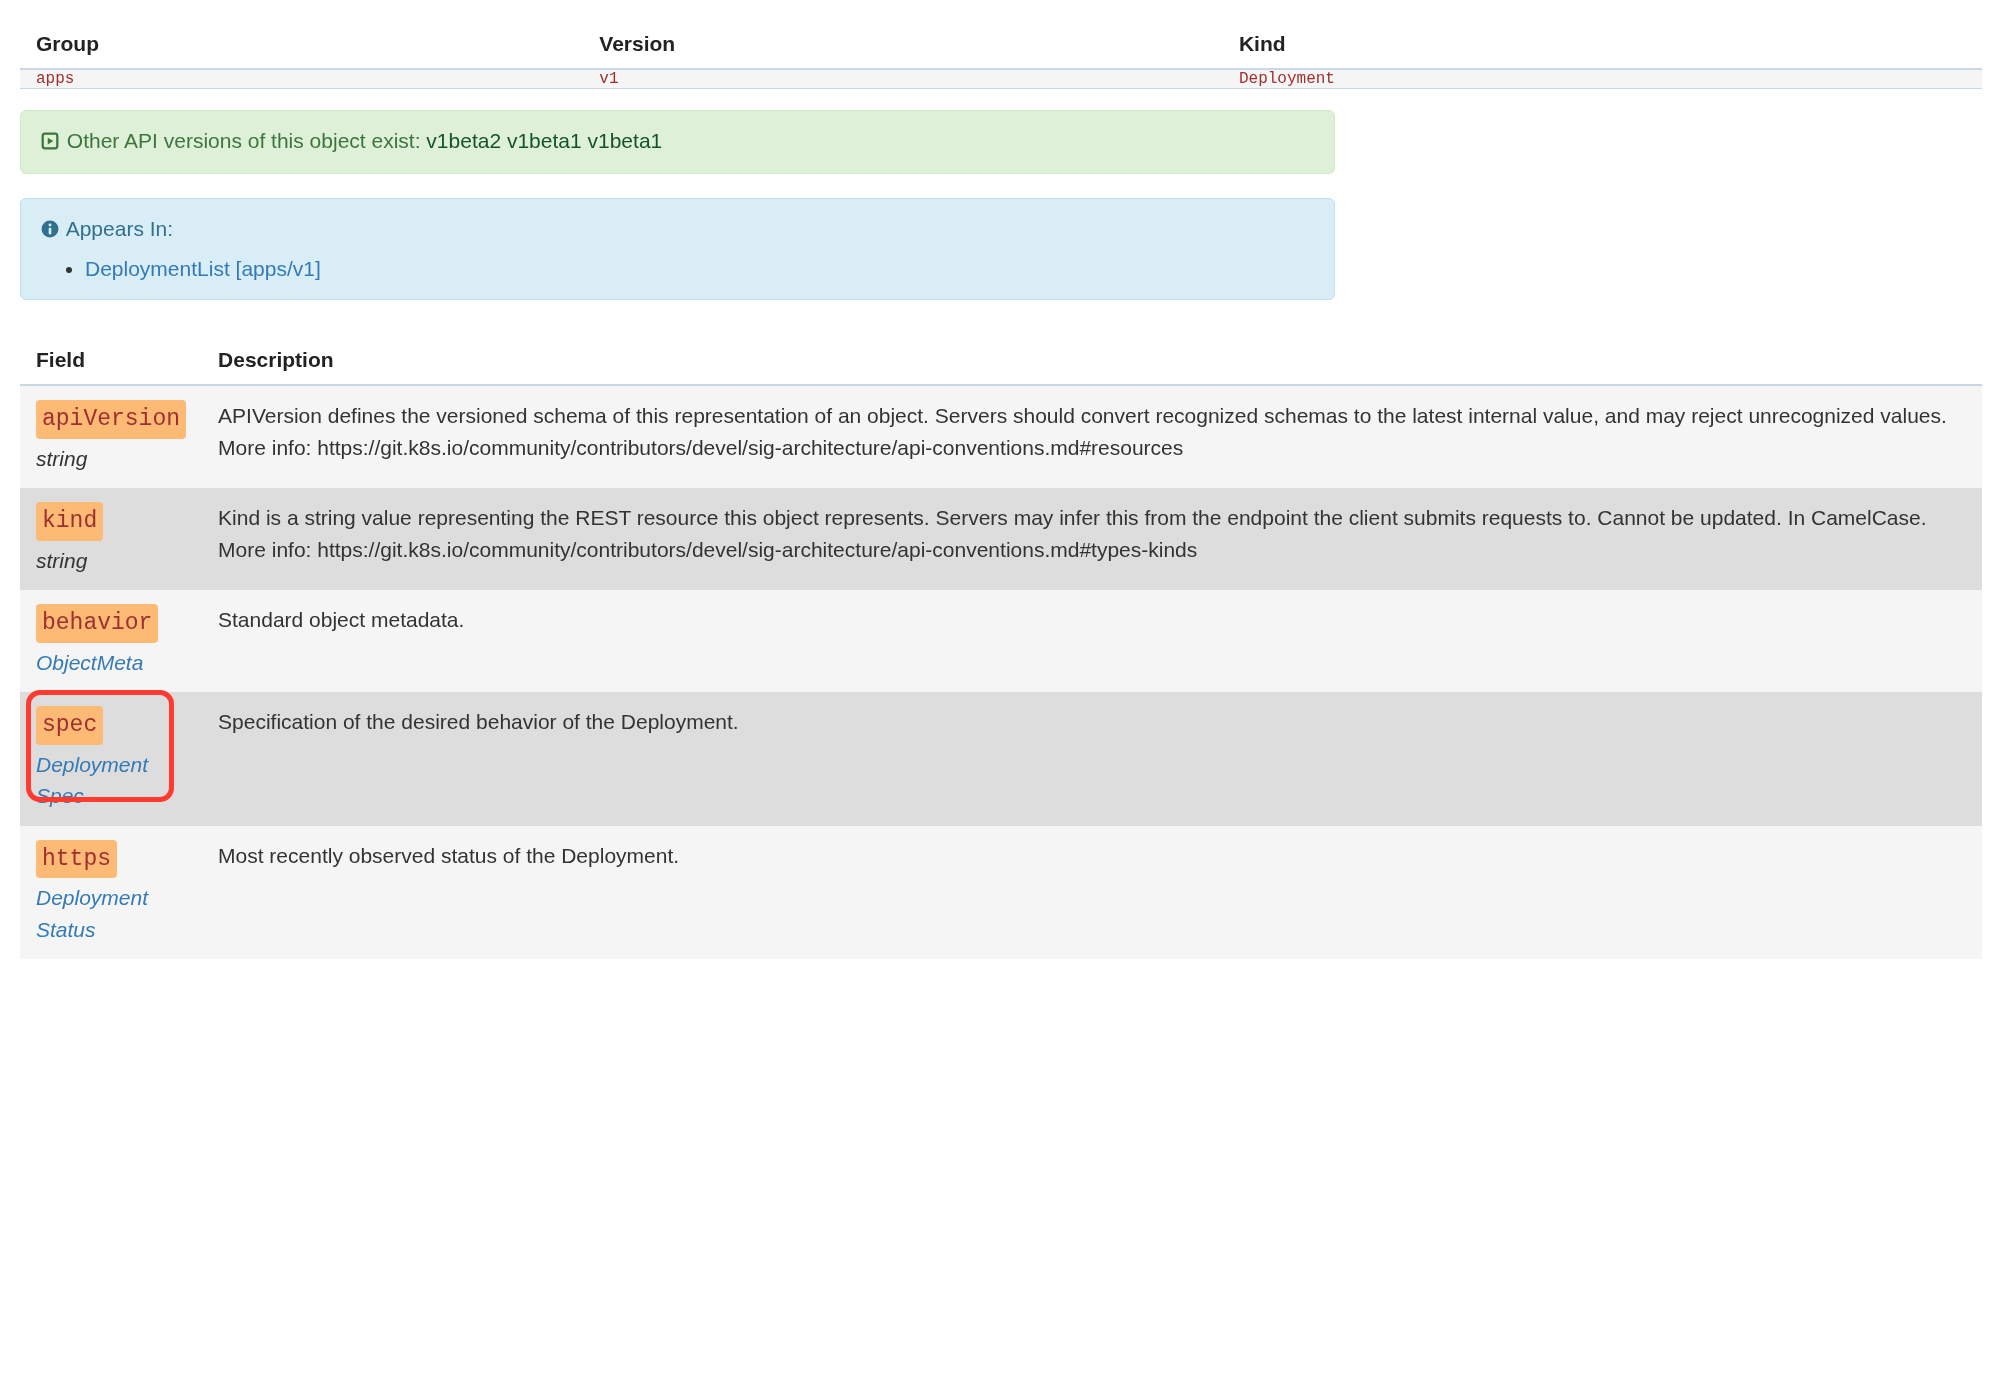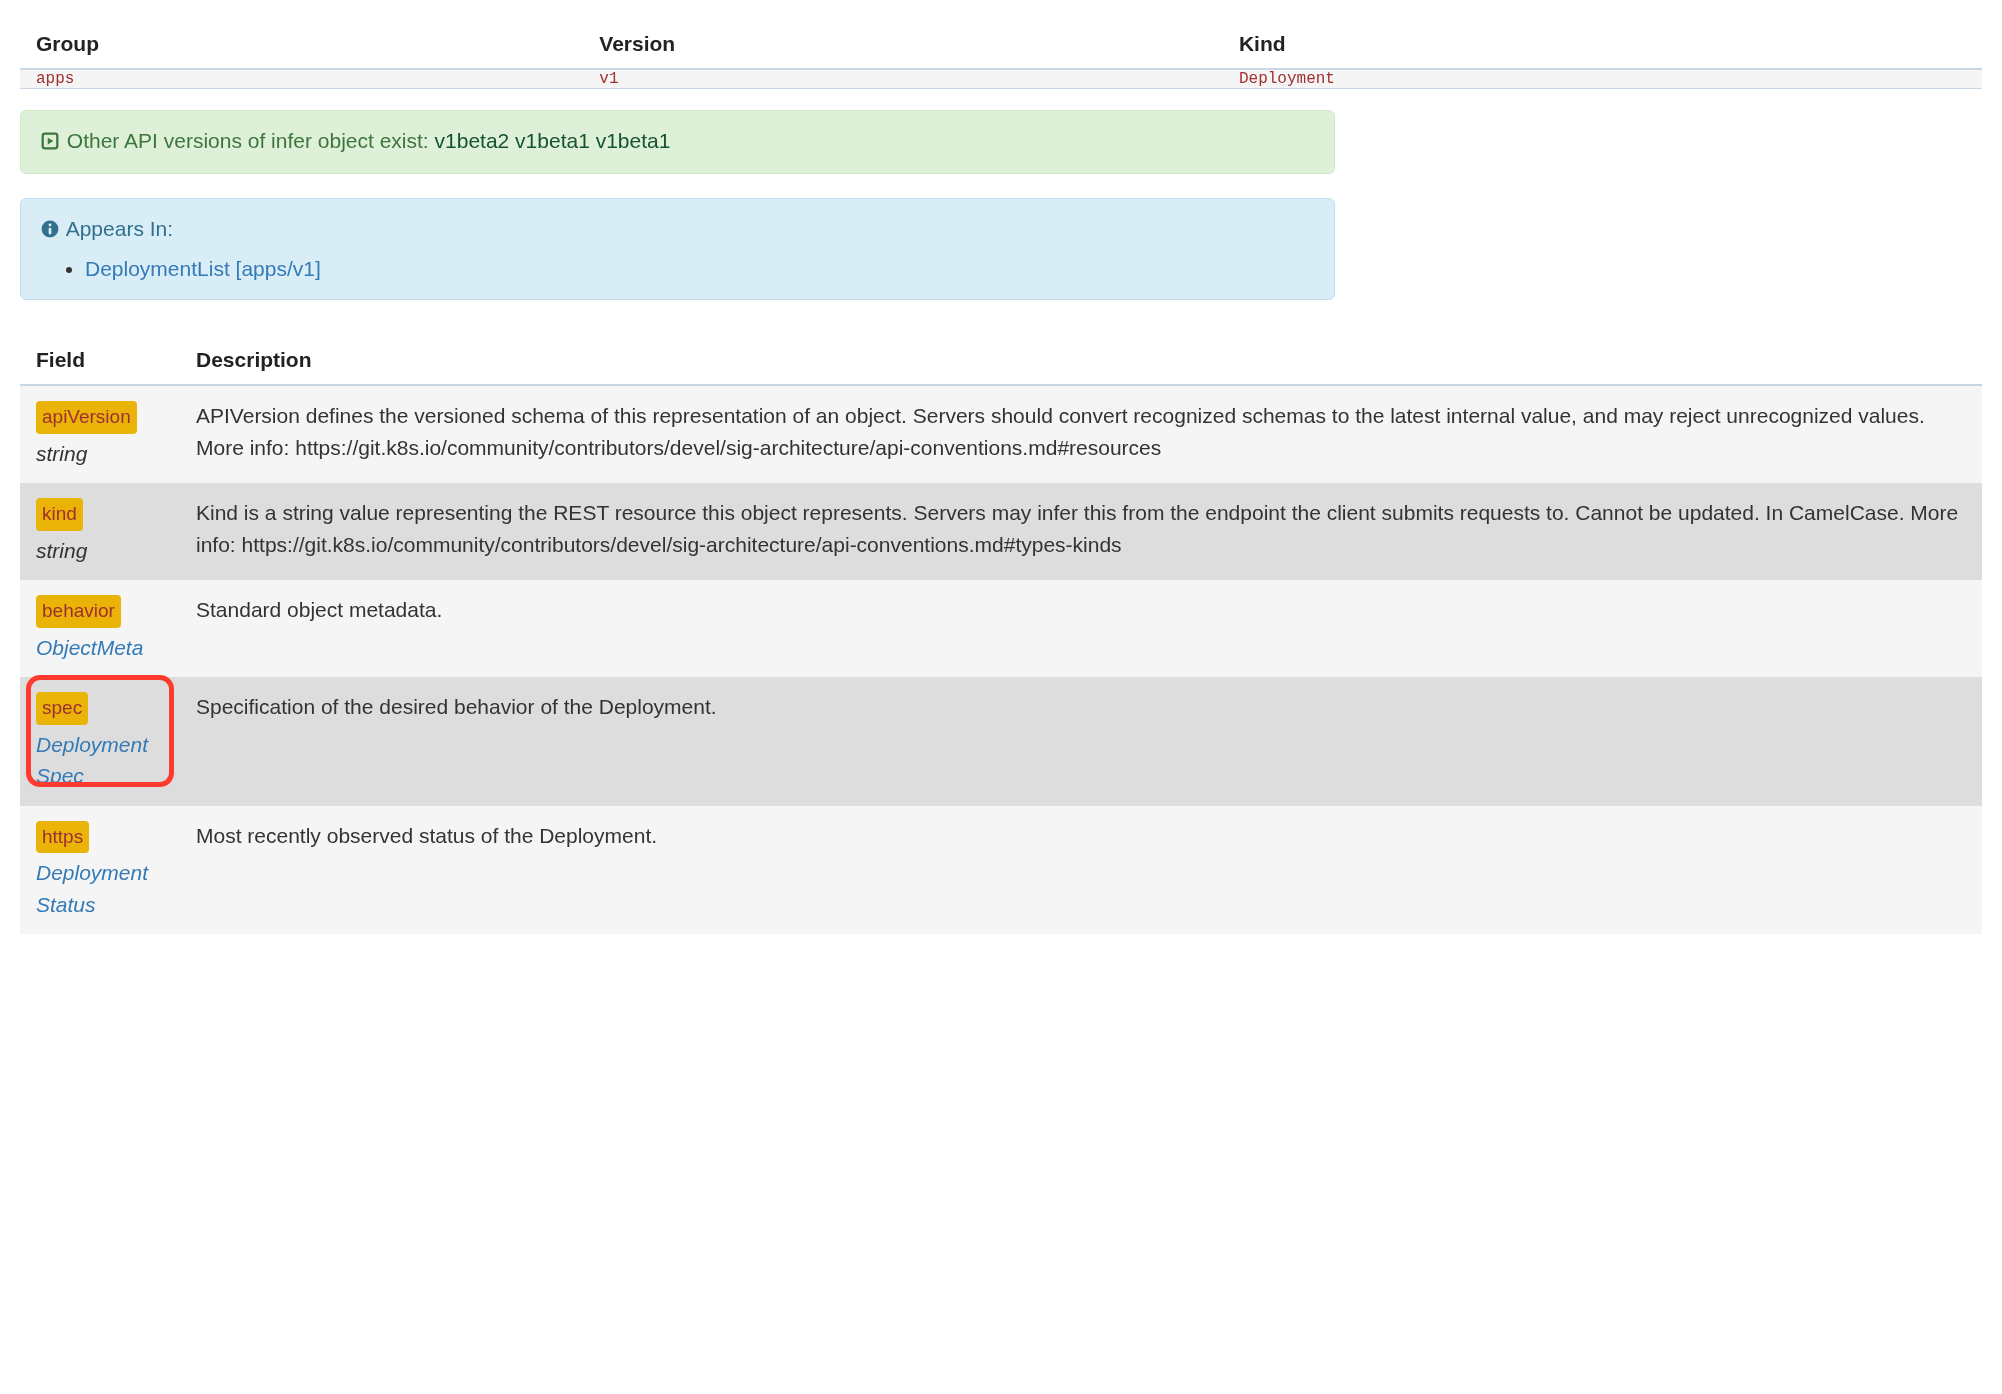--- a/index.html
+++ b/index.html
@@ -98,26 +98,26 @@
     .fields-table tr.odd td {
       background: #f5f5f5;
     }
     .fields-table tr.even td {
       background: #dddddd;
     }
     .field-col {
       width: 160px;
     }
     .code-badge {
-      font-family: Liberation Sans, sans-serif;
-      background: #eab308;
+      font-family: Liberation Mono, monospace;
+      background: #fdba74;
       color: #a03030;
       padding: 2px 6px;
       border-radius: 4px;
-      font-size: 19px;
+      font-size: 23px;
       display: inline-block;
     }
     .field-type {
       display: block;
       font-style: italic;
       color: #333;
       margin-top: 4px;
     }
     .field-type-link {
       display: block;
@@ -161,21 +161,21 @@
   </tbody>
 </table>
 
 <div class="alert alert-success">
   <span class="icon">
     <svg width="18" height="18" viewBox="0 0 16 16" fill="none">
       <rect x="1.5" y="1.5" width="13" height="13" rx="2" stroke="#3c763d" stroke-width="2"></rect>
       <path d="M6 5l5 3-5 3V5z" fill="#3c763d"></path>
     </svg>
   </span>
-  <span>Other API versions of infer object exist:</span>
+  <span>Other API versions of this object exist:</span>
   <a class="link" href="#">v1beta2</a>
   <a class="link" href="#">v1beta1</a>
   <a class="link" href="#">v1beta1</a>
 </div>
 
 <div class="alert alert-info">
   <span class="icon">
     <svg width="18" height="18" viewBox="0 0 16 16">
       <circle cx="8" cy="8" r="7.5" fill="#31708f"></circle>
       <circle cx="8" cy="4.5" r="1.3" fill="#d9edf7"></circle>

